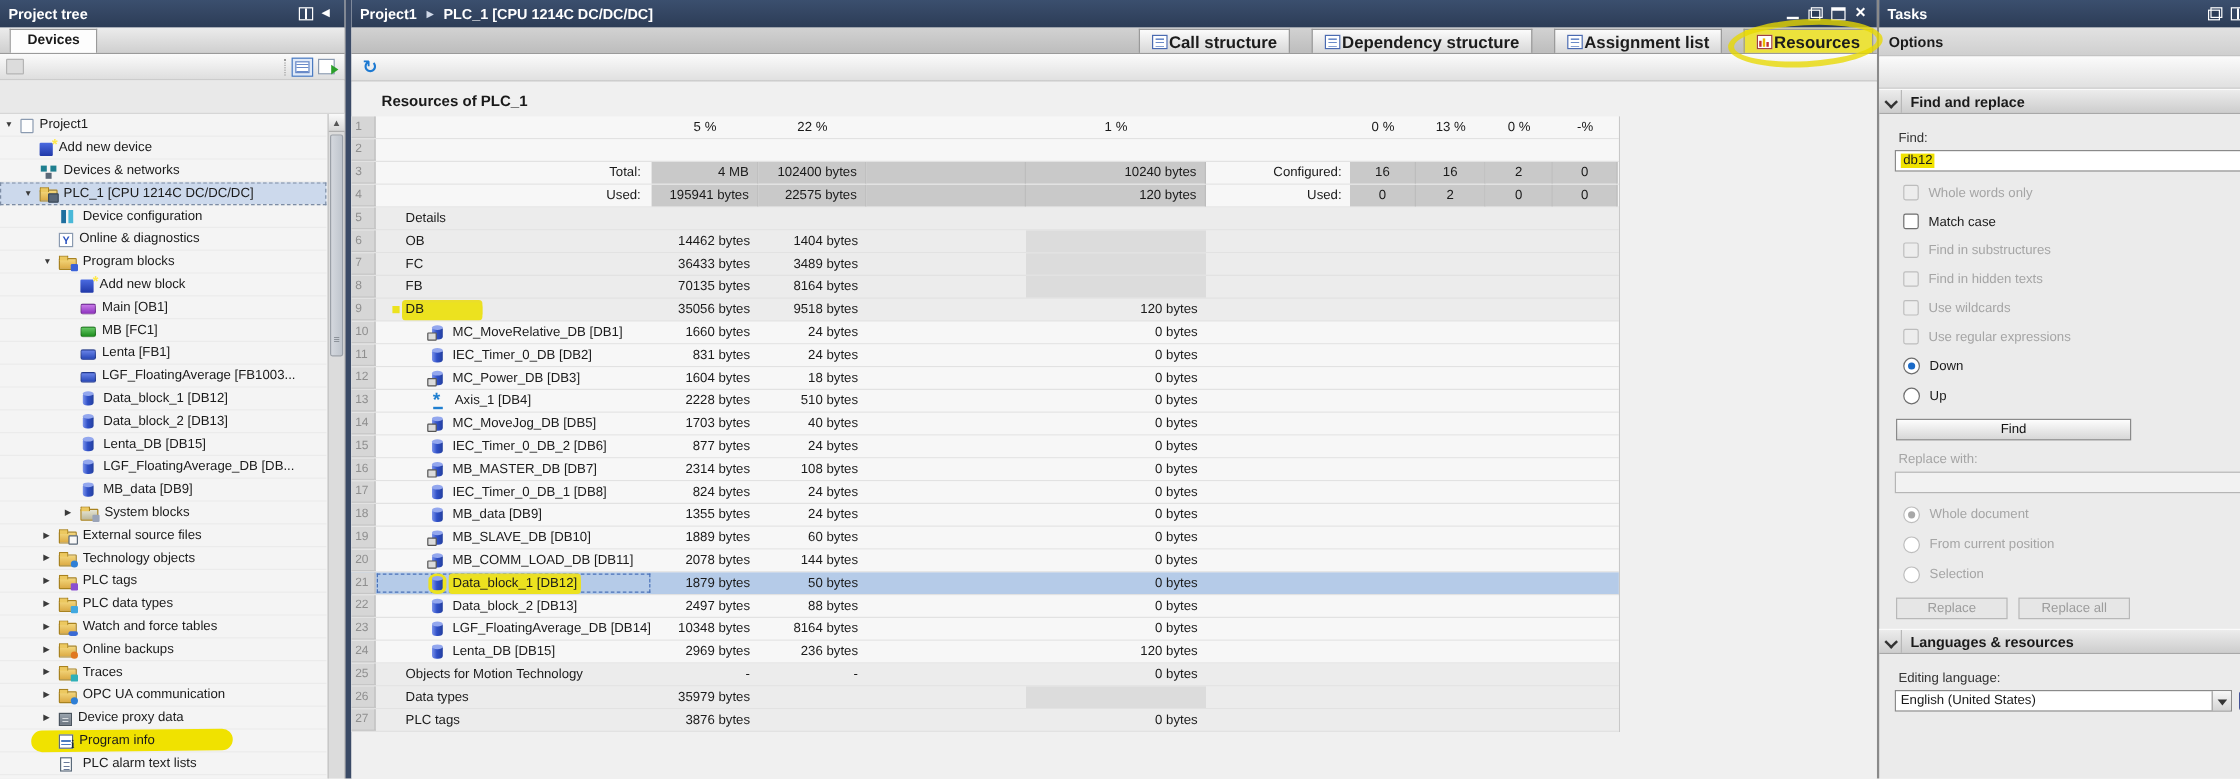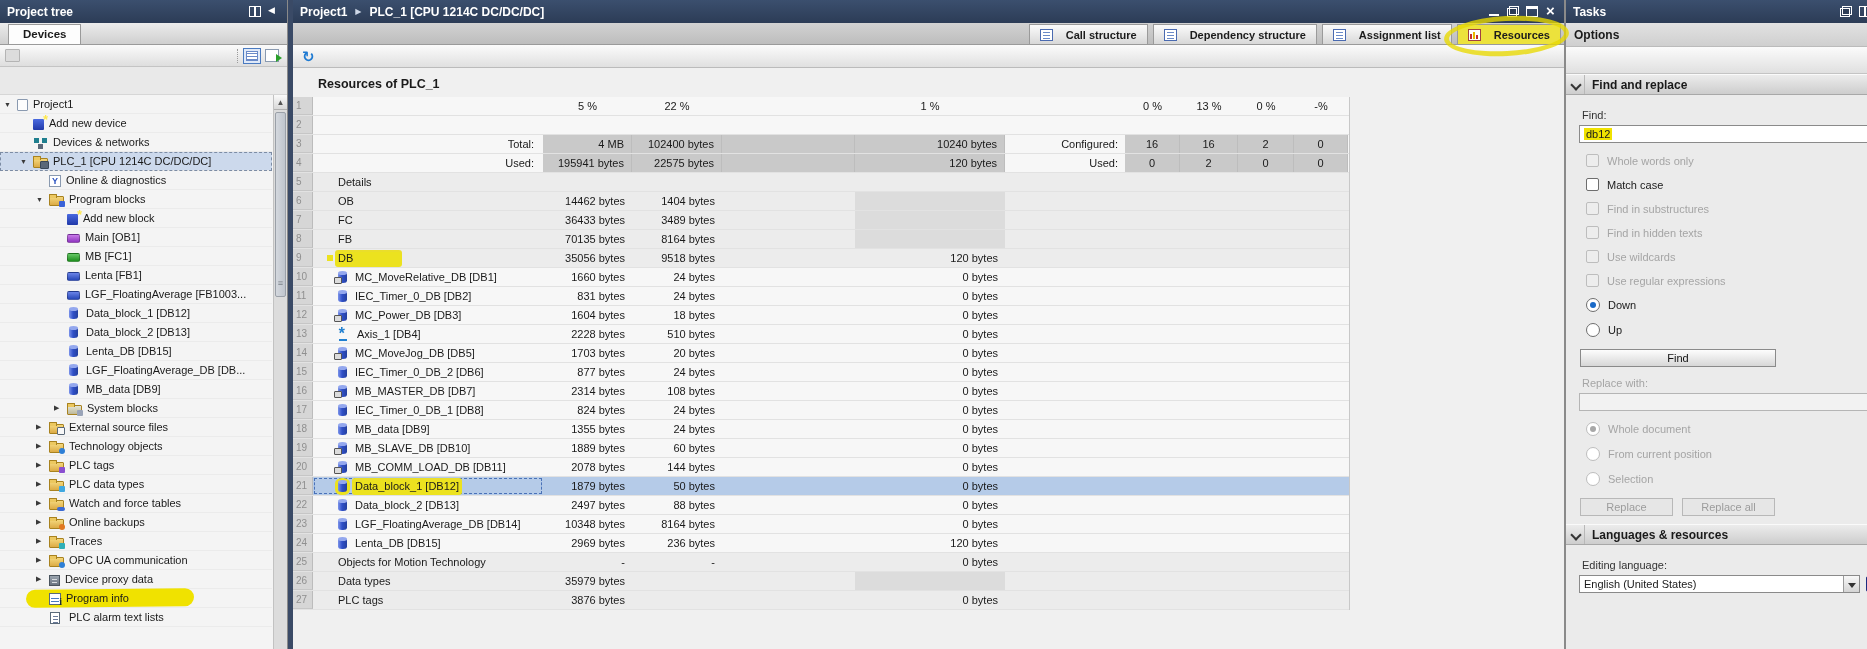--- a/index.html
+++ b/index.html
@@ -91,21 +91,21 @@
 .vsb .thumb{position:absolute;left:1px;right:1px;top:17px;height:185px;background:linear-gradient(90deg,#d4d8de,#bfc5cd);border:1px solid #9aa0a8;border-radius:2px}
 .vsb .grip{position:absolute;left:0;right:0;bottom:8px;text-align:center;color:#7a8088;font-size:9px}
 
 
 #vdiv{position:absolute;left:288px;top:0;width:5px;height:649px;background:#3a4a66}
 
 
 #mainwin{position:absolute;left:293px;top:0;width:1272px;height:649px;background:#f0f0f0;border-right:1px solid #8a8a8a}
 .crumbsep{font-size:8px;margin:0 8px;color:#cfd8e8;font-weight:normal}
 .dtabs{height:22px;background:linear-gradient(#d2d2d2,#bdbdbd);display:flex;justify-content:flex-end;align-items:flex-end;padding-right:3px;border-bottom:1px solid #9a9a9a;position:relative;z-index:6}
-.dtab{position:relative;display:flex;align-items:center;gap:13px;height:20px;padding:0 10px;background:linear-gradient(#fbfbfb,#d8d8d8);border:1px solid #9a9a9a;border-bottom:none;font-size:11px;font-weight:bold;color:#1c1c1c;margin-left:5px;cursor:pointer}
+.dtab{position:relative;display:flex;align-items:center;gap:1px;height:20px;padding:0 10px;background:linear-gradient(#fbfbfb,#d8d8d8);border:1px solid #9a9a9a;border-bottom:none;font-size:14px;font-weight:bold;color:#1c1c1c;margin-left:18px;cursor:pointer}
 .dtab.act{background:#ece23c}
 .dtab.hl::after{content:"";position:absolute;left:-14px;right:-9px;top:-9px;bottom:-12px;border:5px solid rgba(232,216,0,.78);border-radius:50%;transform:rotate(-3deg);pointer-events:none}
 .tabic{width:13px;height:12px;position:relative;flex:none}
 .tabic.grid::before{content:"";position:absolute;inset:0;background:#fff;border:1px solid #4a6ab0}
 .tabic.grid::after{content:"";position:absolute;left:3px;right:3px;top:3px;height:7px;background:repeating-linear-gradient(0deg,#6a8ac8 0 1px,transparent 1px 3px)}
 .tabic.chart::before{content:"";position:absolute;inset:0;background:#fff;border:1px solid #a04040}
 .tabic.chart::after{content:"";position:absolute;inset:2px;background:linear-gradient(#c43030,#c43030) 0px 100%/2px 5px,linear-gradient(#e8b800,#e8b800) 3px 100%/2px 7px,linear-gradient(#c43030,#c43030) 6px 100%/2px 4px;background-repeat:no-repeat}
 .mtools{height:23px;background:linear-gradient(#fbfbfb,#e0e0e0);border-bottom:1px solid #bbb;display:flex;align-items:center;padding:0 9px}
 .refresh{color:#1e7ad2;font-size:15px;font-weight:bold;cursor:pointer;line-height:15px}
 .mcontent{position:relative;height:581px;background:#f0f0f0}
@@ -123,21 +123,21 @@
 .ol{font-weight:normal;position:relative;padding:0 2px}
 .oc{flex:none;position:relative;margin-right:6px}
 .cl,.cw,.cr{justify-content:flex-end;padding-right:7px}
 .cio{justify-content:flex-end;padding-right:7px}
 .cd{justify-content:center}
 .r-ctr .cl,.r-ctr .cw,.r-ctr .cr{justify-content:center;padding-right:0}
 .r-sum .obj{justify-content:flex-end;padding-right:7px}
 .r-sum .cl,.r-sum .cw,.r-sum .cg,.r-sum .cr,.r-sum .cd{background:#c9c9c9;border-right:1px solid #bdbdbd}
 .r-grp{background:#ececec}
 .rsh .cr{background:#dcdcdc}
-.r-db .obj{padding-left:12px}
+.r-db .obj{padding-left:34px}
 .r-sel{background:#b5cbe8}
 .r-sel .obj{outline:1px dashed #4a72b8;outline-offset:-2px}
 .trw.mk .ol{background:#ece21f;box-shadow:0 2px 0 1px #ece21f,0 -1px 0 1px #eade2a;border-radius:2px}
 .trw.mkw .ol{padding-right:48px}
 .trw.mk .oc{box-shadow:0 0 0 3px #ece21f;background-color:#ece21f}
 .oc.i-db{width:9px;height:11px;background:linear-gradient(90deg,#7b93ea,#3050c8 45%,#24409f);border-radius:4px/2.5px}
 .oc.i-db::before{content:"";position:absolute;left:0;top:-1px;width:9px;height:4px;background:#93a7ee;border-radius:50%}
 .oc.lock::after{content:"";position:absolute;left:-4px;bottom:-1px;width:6px;height:5px;background:#dcdcdc;border:1px solid #555;border-radius:1px}
 .oc.i-ax{width:11px;height:12px}
 .oc.i-ax::before{content:"*";position:absolute;left:0;top:-1px;color:#1f7fd0;font-weight:bold;font-size:16px;line-height:14px}
@@ -221,20 +221,25 @@
           <span class="ti"></span>
           <span class="tl">Devices &amp; networks</span>
         </div>
 
         <div class="trow l1 open ic-fldplc sel">
           <span class="xp"></span>
           <span class="ti"></span>
           <span class="tl">PLC_1 [CPU 1214C DC/DC/DC]</span>
         </div>
 
+        <div class="trow l2 ic-devcfg">
+          <span class="xp"></span>
+          <span class="ti"></span>
+          <span class="tl">Device configuration</span>
+        </div>
 
         <div class="trow l2 ic-diag">
           <span class="xp"></span>
           <span class="ti"></span>
           <span class="tl">Online &amp; diagnostics</span>
         </div>
 
         <div class="trow l2 open ic-fldblocks">
           <span class="xp"></span>
           <span class="ti"></span>
@@ -674,21 +679,21 @@
             </div>
 
             <div class="trw r-db">
               <span class="cn">14</span>
               <span class="c obj">
                 <i class="xp"></i>
                 <i class="oc i-db lock"></i>
                 <b class="ol">MC_MoveJog_DB [DB5]</b>
               </span>
               <span class="c cl">1703 bytes</span>
-              <span class="c cw">20 bytes</span>
+              <span class="c cw">40 bytes</span>
               <span class="c cg"></span>
               <span class="c cr">0 bytes</span>
               <span class="c csp"></span>
               <span class="c cio"></span>
               <span class="c cd"></span>
               <span class="c cd"></span>
               <span class="c cd"></span>
               <span class="c cd"></span>
             </div>
 

